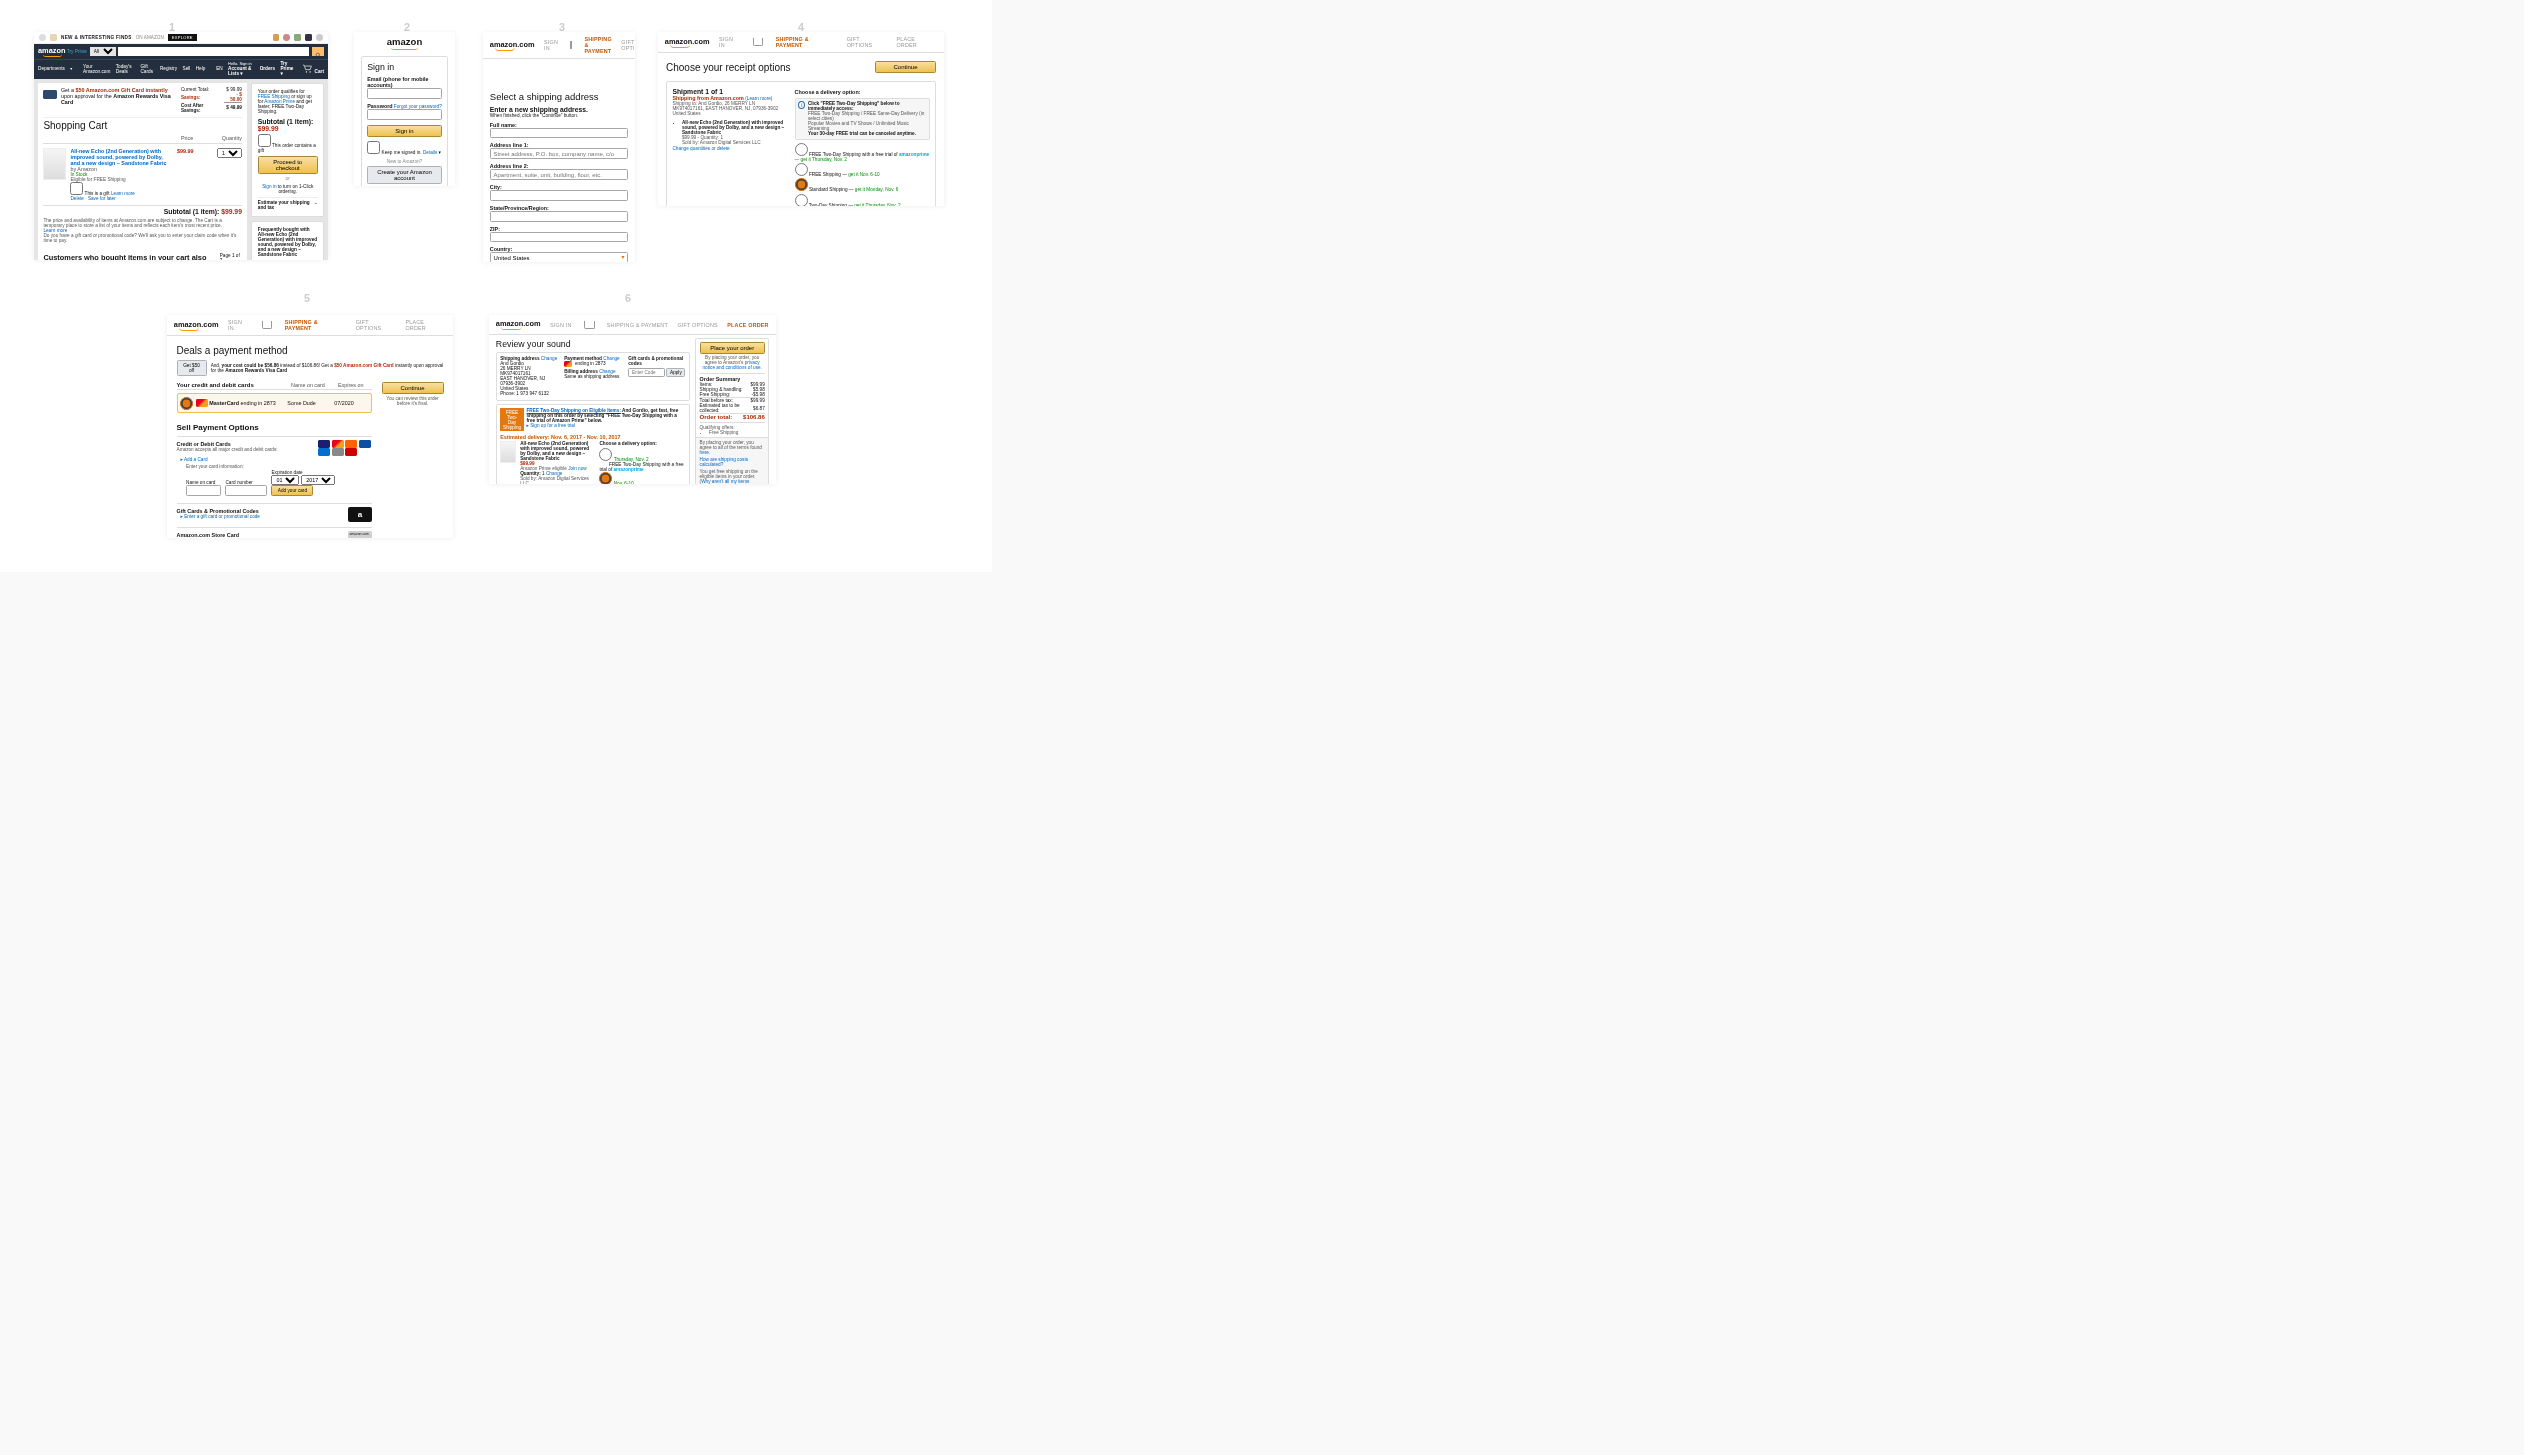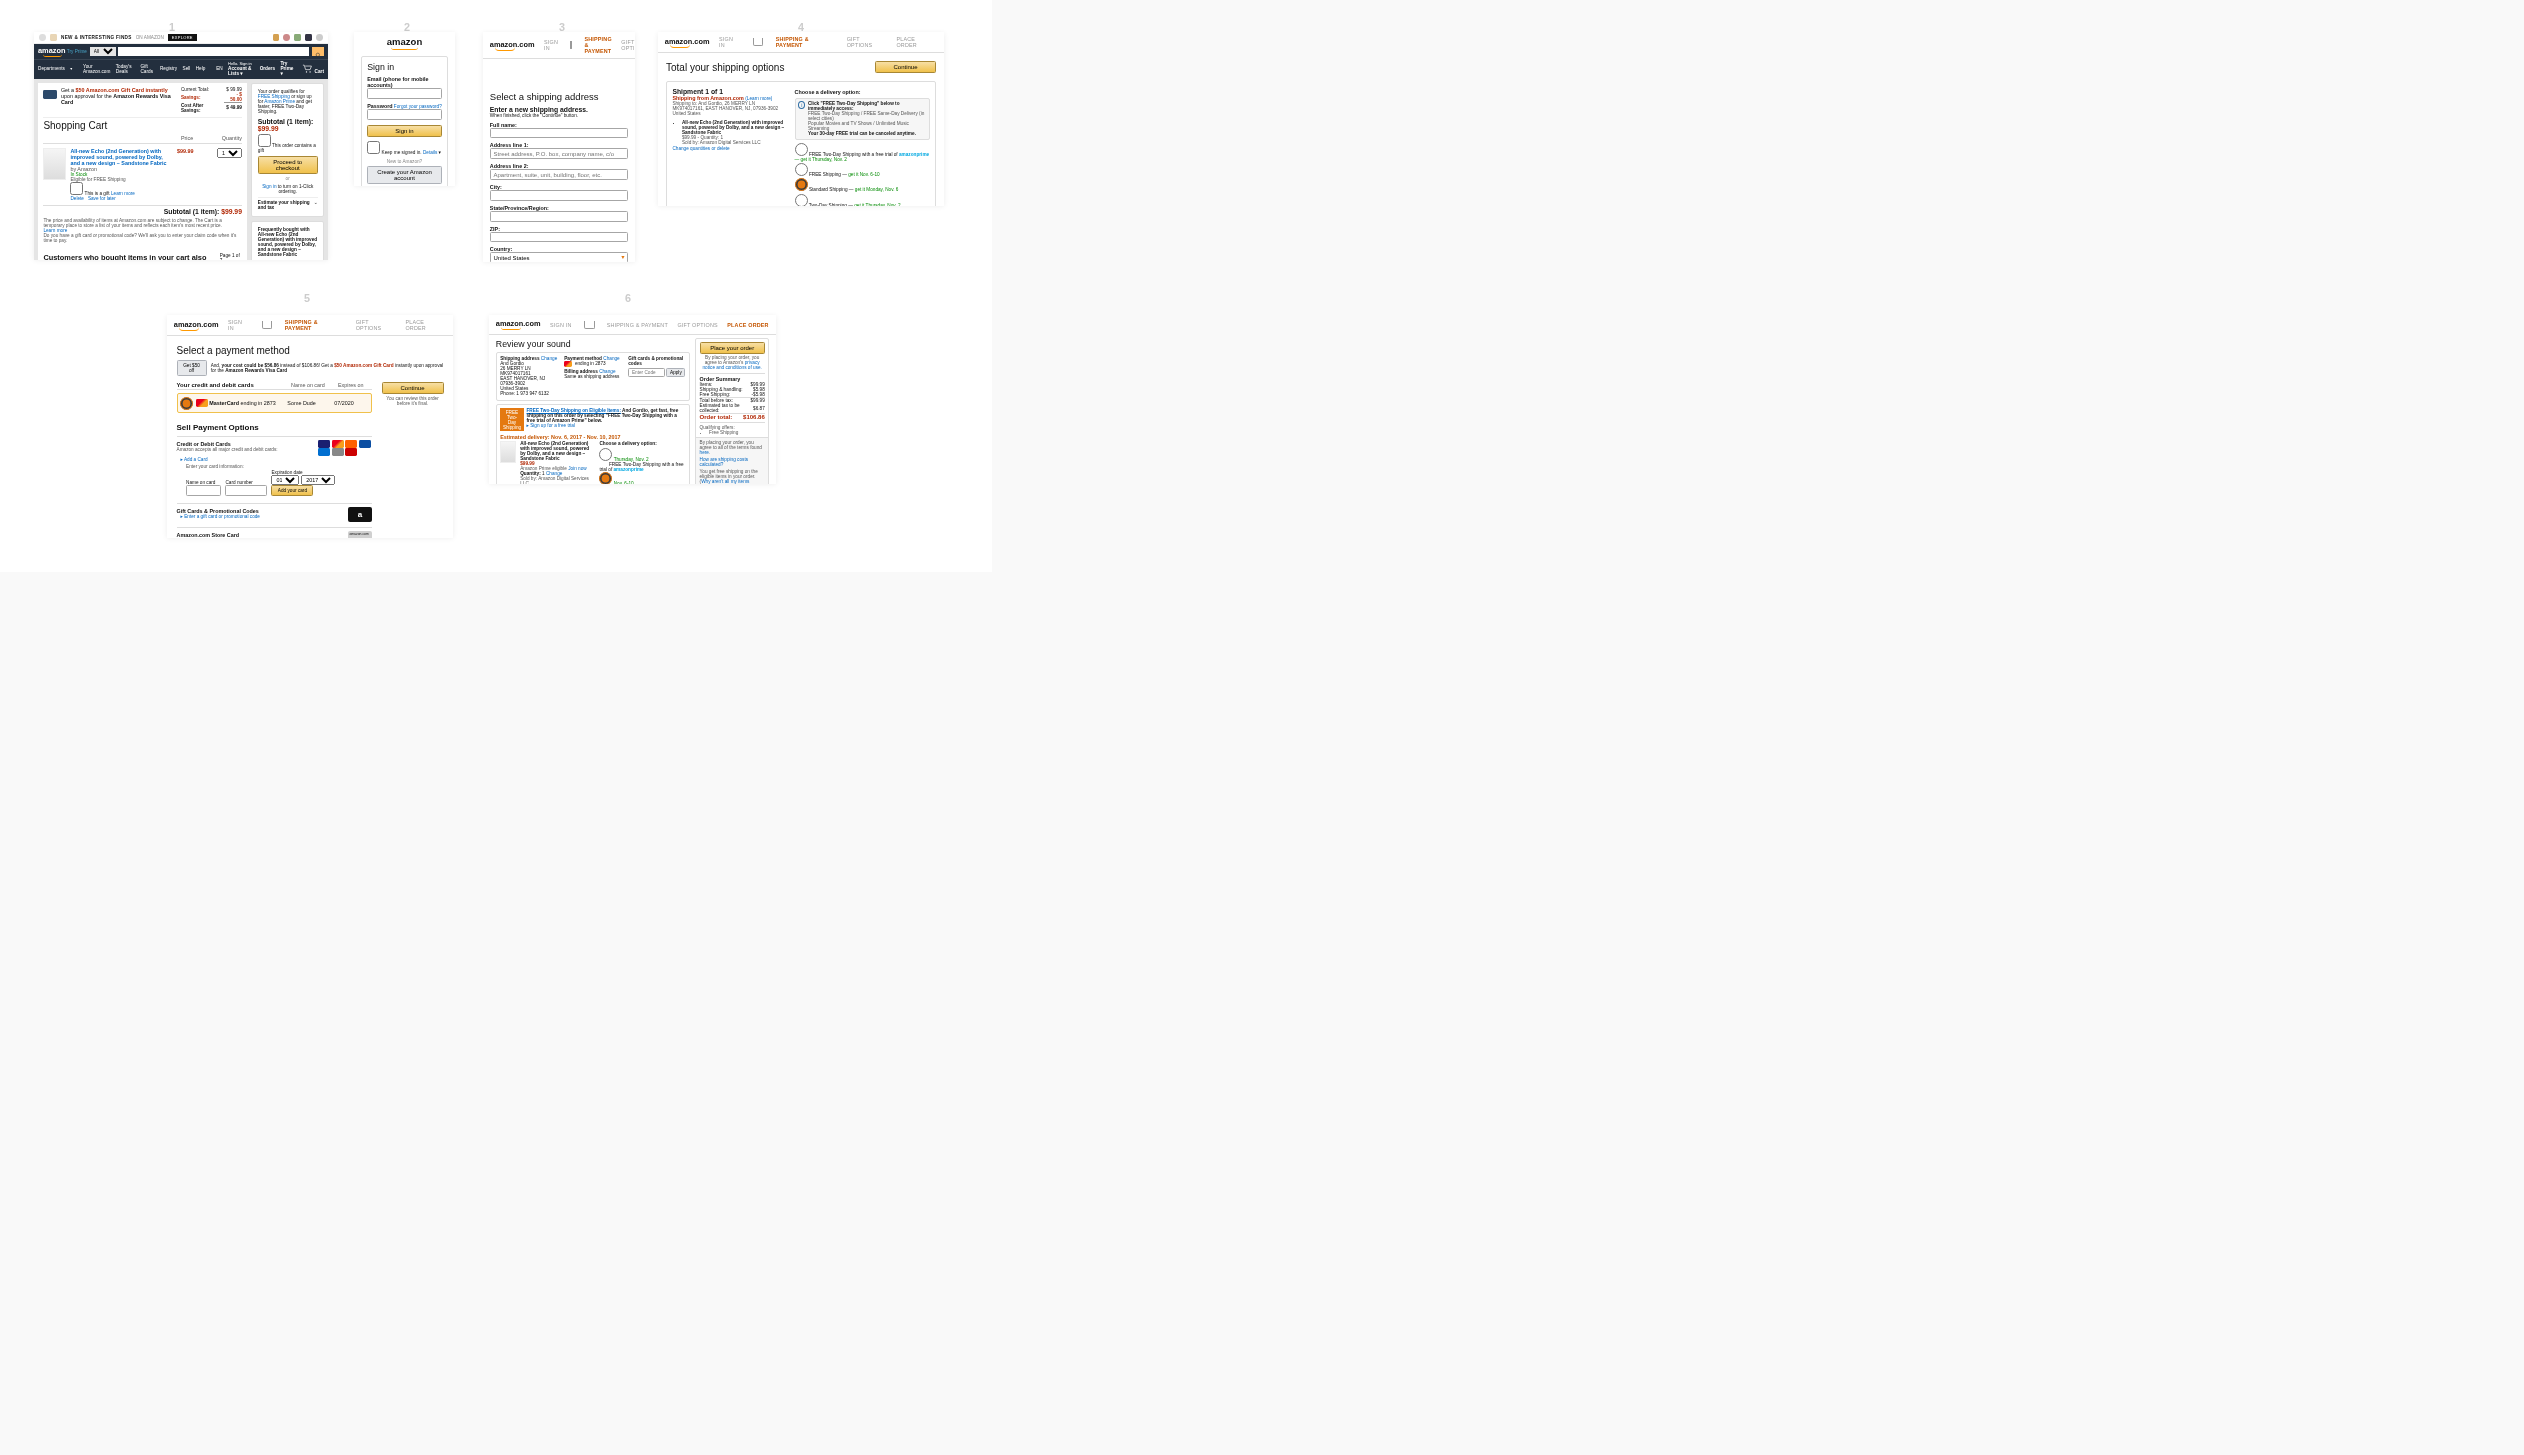--- a/index.html
+++ b/index.html
@@ -242,21 +242,21 @@
   <div class="checkout-bar">
     <div class="amazon-logo" style="font-size:7.4px;">amazon.com<div class="smile" style="width:20px;"></div></div>
     <span class="step">SIGN IN</span>
     <div class="cart-icon"></div>
     <span class="step active">SHIPPING &amp; PAYMENT</span>
     <span class="step">GIFT OPTIONS</span>
     <span class="step">PLACE ORDER</span>
   </div>
   <div style="padding:2.7px 8px;">
     <div style="display:flex;justify-content:space-between;align-items:center;">
-      <h1 class="page-title" style="font-size:10px;">Total your shipping options</h1>
+      <h1 class="page-title" style="font-size:10px;">Choose your receipt options</h1>
       <button class="orange-btn" style="width:61px;">Continue</button>
     </div>
     <div class="box" style="display:flex; gap:6.8px; margin-top:4px;">
       <div style="flex:1;">
         <b style="font-size:6.8px;">Shipment 1 of 1</b>
         <div class="small"><b class="red">Shipping from Amazon.com</b> <span class="link tiny">(Learn more)</span></div>
         <div class="tiny" style="color:#555;">Shipping to: And Gordio, 26 MERRY LN MK974017161, EAST HANOVER, NJ, 07936-3902 United States</div>
         <ul style="margin:4px 0 1.4px 9.5px;" class="tiny">
           <li><b>All-new Echo (2nd Generation) with improved sound, powered by Dolby, and a new design – Sandstone Fabric</b>
             <div style="color:#555;">$99.99 - Quantity: 1</div>
@@ -290,21 +290,21 @@
 <div class="panel" style="left:167px; top:315px; width:286px; height:223px;">
   <div class="checkout-bar">
     <div class="amazon-logo" style="font-size:7.4px;">amazon.com<div class="smile" style="width:20px;"></div></div>
     <span class="step">SIGN IN</span>
     <div class="cart-icon"></div>
     <span class="step active">SHIPPING &amp; PAYMENT</span>
     <span class="step">GIFT OPTIONS</span>
     <span class="step">PLACE ORDER</span>
   </div>
   <div style="padding:2.7px 9.5px;">
-    <h1 class="page-title" style="font-size:10px;">Select a payment method</h1>
+    <h1 class="page-title" style="font-size:10px;">Deals a payment method</h1>
     <div class="tiny" style="display:flex;gap:4px;align-items:center;margin-bottom:5.4px;">
       <button class="grey-btn" style="font-size:4.7px;">Get $50 off</button>
       <div><span>And, </span><b>your cost could be $56.86</b><span> instead of $106.86! Get a </span><b class="red">$50 Amazon.com Gift Card</b><span> instantly upon approval for the </span><b>Amazon Rewards Visa Card</b></div>
     </div>
     <div style="display:flex; gap:9.5px;">
       <div style="flex:1;">
         <div style="display:flex;font-size:5.4px;color:#555;border-bottom:0.7px solid #ddd;padding-bottom:1.4px;">
           <b style="flex:1;color:#111;font-size:6px;">Your credit and debit cards</b>
           <span style="width:47px;">Name on card</span>
           <span style="width:34px;">Expires on</span>

